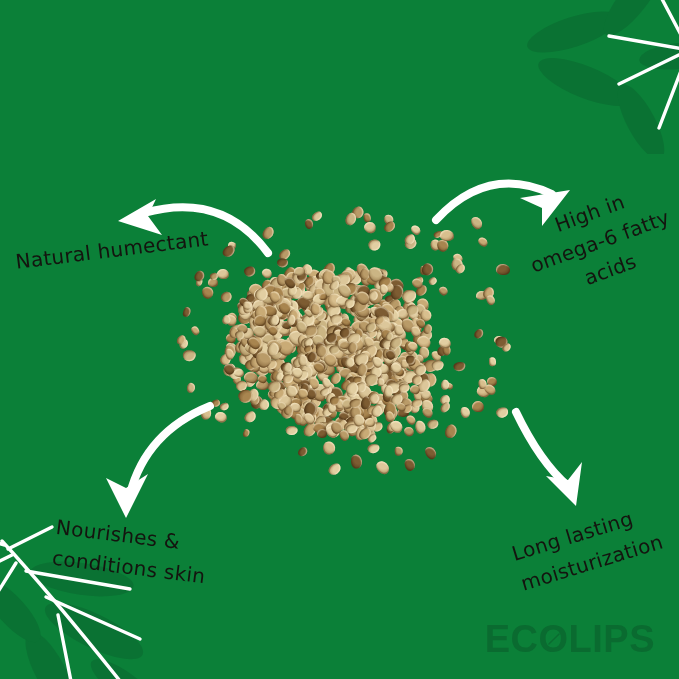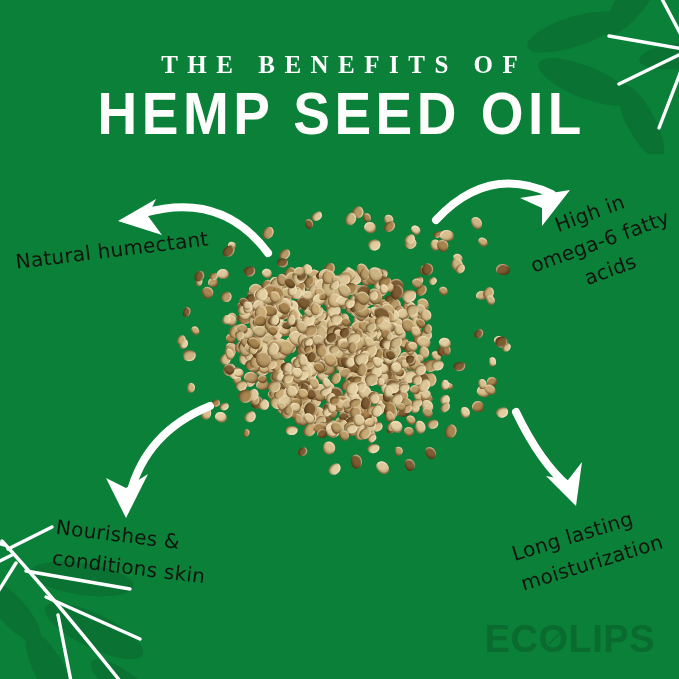--- a/index.html
+++ b/index.html
@@ -199,24 +199,20 @@
       <path d="M72 52 L176 70"></path>
       <path d="M92 78 L186 120"></path>
       <path d="M104 96 L124 198"></path>
       <path d="M58 36 L4 62"></path>
       <path d="M62 44 L22 108"></path>
       <path d="M50 26 L14 14"></path>
       <path d="M54 30 L98 8"></path>
     </g>
   </svg>
 
-  <div class="heading-block">
-    <div class="eyebrow">THE BENEFITS OF</div>
-    <div class="headline">HEMP SEED OIL</div>
-  </div>
 
   <div id="seed-pile">
       <div class="seed" style="left:167.3px;top:114.6px;width:12.7px;height:10.4px;transform:rotate(120deg);background:radial-gradient(ellipse at 34% 30%, #b99b68 0%, #b99b68 38%, #7a5a30 100%);"></div>
       <div class="seed" style="left:240.0px;top:150.3px;width:10.1px;height:8.4px;transform:rotate(168deg);background:radial-gradient(ellipse at 34% 30%, #b99b68 0%, #b99b68 38%, #7a5a30 100%);"></div>
       <div class="seed" style="left:134.0px;top:102.3px;width:12.3px;height:11.0px;transform:rotate(45deg);background:radial-gradient(ellipse at 34% 30%, #cbb584 0%, #cbb584 38%, #8f6f40 100%);"></div>
       <div class="seed" style="left:121.2px;top:172.7px;width:14.6px;height:12.5px;transform:rotate(138deg);background:radial-gradient(ellipse at 34% 30%, #7d5c32 0%, #7d5c32 38%, #4e3619 100%);"></div>
       <div class="seed" style="left:147.3px;top:194.5px;width:13.3px;height:10.4px;transform:rotate(76deg);background:radial-gradient(ellipse at 34% 30%, #a8854f 0%, #a8854f 38%, #6b4c24 100%);"></div>
       <div class="seed" style="left:236.0px;top:98.4px;width:13.5px;height:11.4px;transform:rotate(110deg);background:radial-gradient(ellipse at 34% 30%, #a8854f 0%, #a8854f 38%, #6b4c24 100%);"></div>
       <div class="seed" style="left:47.9px;top:131.4px;width:10.9px;height:8.3px;transform:rotate(31deg);background:radial-gradient(ellipse at 34% 30%, #cbb584 0%, #cbb584 38%, #8f6f40 100%);"></div>
       <div class="seed" style="left:210.5px;top:66.8px;width:14.9px;height:13.5px;transform:rotate(37deg);background:radial-gradient(ellipse at 34% 30%, #7d5c32 0%, #7d5c32 38%, #4e3619 100%);"></div>

